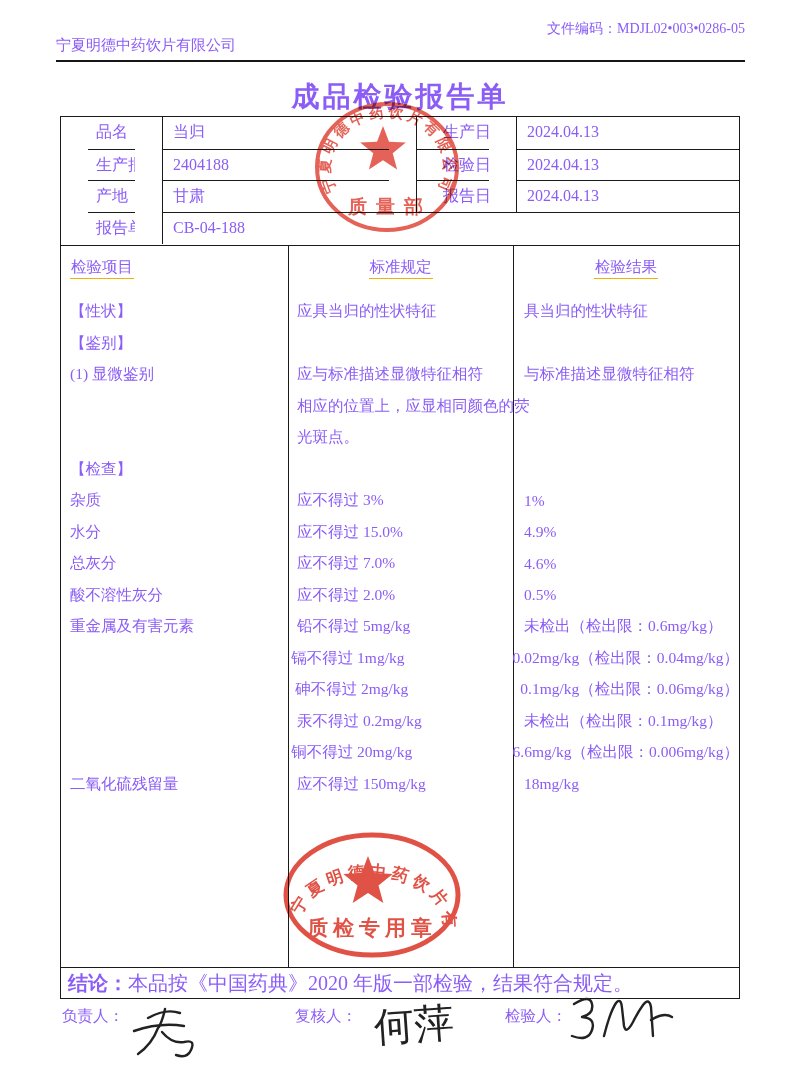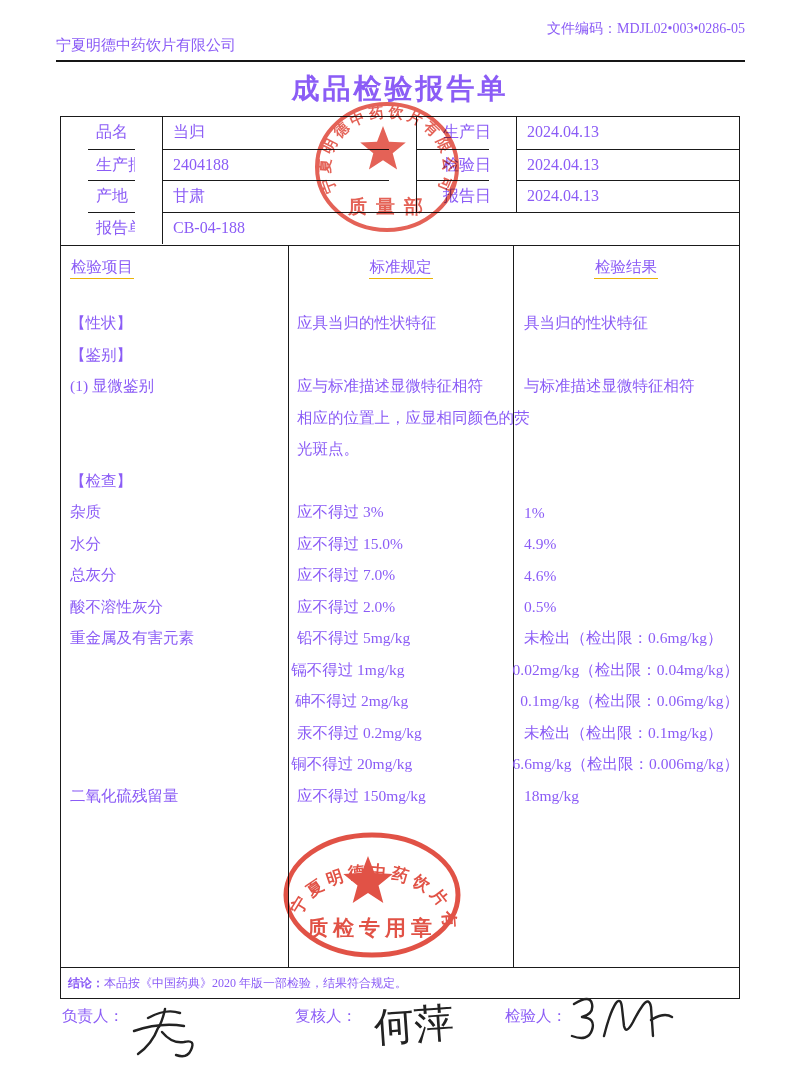--- a/index.html
+++ b/index.html
@@ -3,21 +3,21 @@
 <meta charset="utf-8">
 <style>
   html,body{margin:0;padding:0;background:#ffffff;}
   .page{position:relative;width:800px;height:1080px;background:#ffffff;overflow:hidden;
         font-family:"Liberation Serif",serif;color:#8b5cf6;}
 
   
   .company{position:absolute;left:56px;top:36px;font-size:15px;}
   .doccode{position:absolute;right:55px;top:20px;font-size:14px;}
   .hrule{position:absolute;left:56px;top:60px;width:689px;height:2px;background:#161616;}
-  .title{position:absolute;left:0;right:0;top:66px;margin:4px;text-align:center;
+  .title{position:absolute;left:0;right:0;top:66px;margin:12px;text-align:center;
          font-size:28px;font-weight:bold;font-family:"Liberation Sans",sans-serif;letter-spacing:3px;}
 
   
   .info-table{position:absolute;left:60px;top:116px;width:680px;height:130px;
               border:1.5px solid #1a1a1a;box-sizing:border-box;display:grid;
               grid-template-columns:74px 254px 100px 1fr;grid-auto-rows:31.7px;font-size:16px;}
   .ic{border-top:1px solid #1a1a1a;border-left:1px solid #1a1a1a;box-sizing:border-box;
       line-height:30px;padding:0 8px;white-space:nowrap;overflow:hidden;margin-left:27px;}
   .ic.t0{border-top:none;}
   .ic.l0{border-left:none;}
@@ -29,31 +29,31 @@
   
   .res-table{position:absolute;left:60px;top:245px;width:680px;height:723px;
              border:1.5px solid #1a1a1a;box-sizing:border-box;font-size:15.5px;}
   .vline{position:absolute;top:0;bottom:0;width:1px;background:#1a1a1a;}
   .v1{left:227px;} .v2{left:452px;}
   .res-head{position:absolute;top:11px;height:22px;box-sizing:border-box;}
   .rh1{left:0;width:227px;padding-left:9px;}
   .rh2{left:227px;width:225px;text-align:center;}
   .rh3{left:452px;right:0;text-align:center;}
   .res-head span{display:inline-block;border-bottom:1px solid #eab308;padding:0 1px;}
-  .lines{position:absolute;left:0;right:0;top:62px;}
+  .lines{position:absolute;left:0;right:0;top:50px;}
   .tline{display:flex;height:31.5px;align-items:center;}
   .cc{box-sizing:border-box;white-space:nowrap;overflow:visible;}
   .c1{width:227px;padding-left:9px;}
   .c2{width:225px;padding-left:9px;}
   .c3{flex:1;padding-left:11px;}
 
   
   .conclusion{position:absolute;left:60px;top:967px;width:680px;height:32px;
               border:1.5px solid #1a1a1a;box-sizing:border-box;display:flex;align-items:center;
-              padding-left:7px;font-size:12px;background:#fff;}
+              padding-left:7px;font-size:20px;background:#fff;}
   .conclusion .bold{font-weight:bold;}
 
   
   .sig-label{position:absolute;top:1006px;font-size:15.5px;}
   .lab-resp{left:62px;} .lab-rev{left:295px;} .lab-insp{left:505px;}
   svg.sig{position:absolute;overflow:visible;}
   .sig path{fill:none;stroke:#222222;stroke-width:2.4;stroke-linecap:round;stroke-linejoin:round;}
   .sig text{fill:#222222;font-family:"Liberation Serif",serif;}
 
   

